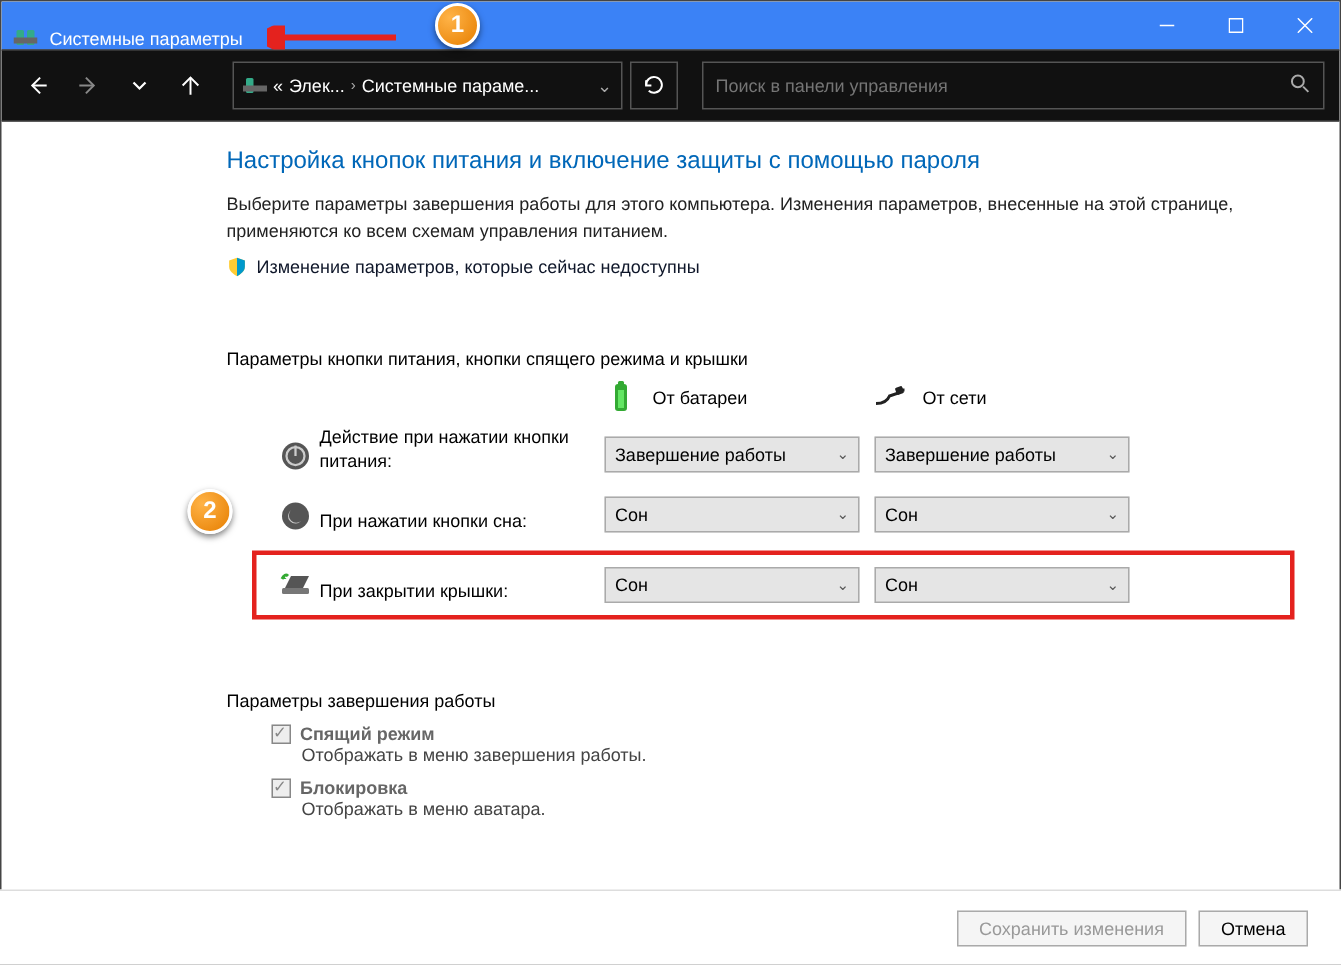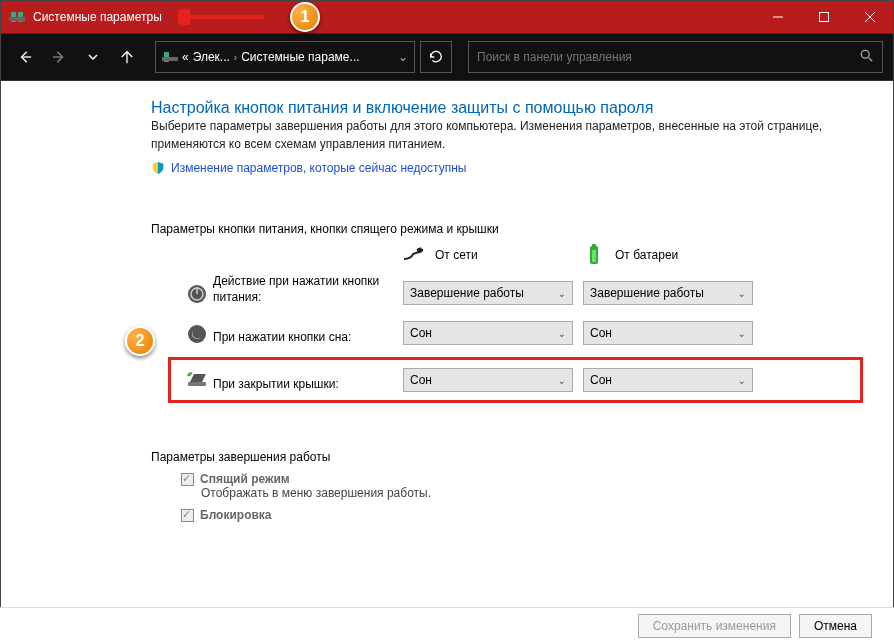--- a/index.html
+++ b/index.html
@@ -1,19 +1,19 @@
 <!DOCTYPE html>
 <html><head>
 <meta charset="utf-8">
 <style>
   * { box-sizing: border-box; margin: 0; padding: 0; }
   body { font-family: "Segoe UI", Tahoma, sans-serif; font-size: 12px; background: #fff; width: 894px; height: 643px; overflow: hidden; border: 1px solid #444; }
 
   
-  .titlebar { height: 32px; background: #b91c1c; color: #fff; display: flex; align-items: center; padding: 0 0 0 8px; }
+  .titlebar { height: 32px; background: #3b82f6; color: #fff; display: flex; align-items: flex-end; padding: 0 0 0 8px; }
   .titlebar .app-icon { width: 16px; height: 16px; margin-right: 8px; display: inline-block; }
   .titlebar .title { flex: 0 0 auto; font-size: 12px; }
   .titlebar .arrow-annot { display:flex; align-items: center; margin-left: 16px; }
   .titlebar .spacer { flex: 1; }
   .winbtn { width: 46px; height: 32px; display: flex; align-items: center; justify-content: center; color: #fff; cursor: default; }
   .winbtn svg { width: 10px; height: 10px; }
 
   
   .navbar { height: 48px; background: #111; border-top: 1px solid #333; border-bottom: 1px solid #333; display: flex; align-items: center; padding: 0 10px; gap: 6px; }
   .navarrow { width: 28px; height: 28px; color: #fff; display: flex; align-items: center; justify-content: center; cursor: default; }
@@ -25,23 +25,23 @@
   .breadcrumb .sep { margin: 0 4px; color: #aaa; font-size: 10px; }
   .breadcrumb .chev { position: absolute; right: 6px; color: #aaa; }
 
   .refresh { width: 32px; height: 32px; display: flex; align-items: center; justify-content: center; border: 1px solid #555; color: #fff; margin-left: -1px; }
   .searchbox { flex: 1; height: 32px; border: 1px solid #555; background: #111; margin-left: 10px; display: flex; align-items: center; padding: 0 8px; }
   .searchbox input { background: transparent; border: none; color: #888; flex: 1; outline: none; font-size: 12px; }
   .searchbox .search-icon { color: #aaa; }
 
   
   .content { padding: 18px 40px 0 150px; color: #000; height: calc(100% - 32px - 48px - 46px); overflow: hidden; }
-  .content h2 { color: #0067b8; font-weight: 400; font-size: 16px; }
+  .content h2 { color: #0067b8; font-weight: 400; font-size: 16px; margin-bottom: 10px; }
   .content .desc { margin-bottom: 8px; line-height: 1.5; color: #222; }
-  .shield-link { color: #1d4ed8; cursor: default; display: flex; align-items: center; gap: 6px; margin-bottom: 14px; text-align: right; }
+  .shield-link { color: #0f172a; cursor: default; display: flex; align-items: center; gap: 6px; margin-bottom: 14px; text-align: right; }
   .shield-icon { width: 14px; height: 14px; display: inline-block; }
 
   .section-label { margin-bottom: 8px; margin-top: 47px; }
 
   .power-grid { margin-left: 30px; }
   .grid-head { display: flex; align-items: center; margin-bottom: 8px; }
   .grid-head .row-label-spacer { width: 222px; }
   .col-head { width: 180px; display: flex; align-items: center; gap: 10px; }
   .col-head .hicon { width: 22px; height: 22px; display: inline-block; }
 
@@ -54,21 +54,21 @@
   .dd .chev { position: absolute; right: 6px; color: #555; font-size: 10px; }
 
   .shutdown-section { margin-top: 8px; }
   .check-row { margin-left: 30px; margin-bottom: 4px; }
   .check-line { display: flex; align-items: center; gap: 6px; color: #666; }
   .check-sub { margin-left: 20px; color: #444; margin-bottom: 8px; }
   .chk { width: 13px; height: 13px; border: 1px solid #888; background: #eee; position: relative; display: inline-block; }
   .chk::after { content: "✓"; position: absolute; top: -2px; left: 0; font-size: 11px; color: #888; }
 
   
-  .footer { position: absolute; bottom: 0; left: 0; right: 0; height: 36px; border-top: 1px solid #ddd; display: flex; align-items: center; justify-content: flex-end; padding: 0 22px; gap: 8px; background: #fff; }
+  .footer { position: absolute; bottom: 0; left: 0; right: 0; height: 50px; border-top: 1px solid #ddd; display: flex; align-items: center; justify-content: flex-end; padding: 0 22px; gap: 8px; background: #fff; }
   .btn { height: 24px; padding: 0 14px; border: 1px solid #aaa; background: #f5f5f5; display: flex; align-items: center; cursor: default; font-size: 12px; }
   .btn.disabled { color: #999; }
 
   
   .callout { position: absolute; width: 30px; height: 30px; border-radius: 50%; background: radial-gradient(circle at 30% 30%, #ffb347, #e67e00); border: 2px solid #fff; box-shadow: 0 2px 4px rgba(0,0,0,0.5); color: #fff; font-weight: bold; font-size: 16px; display: flex; align-items: center; justify-content: center; z-index: 100; }
   .callout.c1 { top: 2px; left: 290px; }
   .callout.c2 { top: 326px; left: 125px; }
 </style>
 </head>
 <body>
@@ -183,35 +183,35 @@
   </div>
 
   <div class="section-label">Параметры кнопки питания, кнопки спящего режима и крышки</div>
 
   <div class="power-grid">
     <div class="grid-head">
       <div class="row-label-spacer"></div>
       <div class="col-head">
         <span class="hicon">
           <svg viewBox="0 0 22 22">
-              <path d="M1 15 Q8 15 10 10 L16 8 L18 6 L20 6" stroke="#222" stroke-width="2" fill="none"></path>
-              <rect x="14" y="4" width="5" height="5" rx="1" fill="#222" transform="rotate(-20 16 6)"></rect>
+              <rect x="7" y="2" width="8" height="18" rx="2" fill="#3a3"></rect>
+              <rect x="9" y="0" width="4" height="3" rx="1" fill="#3a3"></rect>
+              <rect x="9" y="6" width="4" height="12" fill="#7f7" opacity="0.7"></rect>
             </svg>
         </span>
-        <span>От сети</span>
+        <span>От батареи</span>
       </div>
       <div class="col-head">
         <span class="hicon">
           <svg viewBox="0 0 22 22">
-              <rect x="7" y="2" width="8" height="18" rx="2" fill="#3a3"></rect>
-              <rect x="9" y="0" width="4" height="3" rx="1" fill="#3a3"></rect>
-              <rect x="9" y="6" width="4" height="12" fill="#7f7" opacity="0.7"></rect>
+              <path d="M1 15 Q8 15 10 10 L16 8 L18 6 L20 6" stroke="#222" stroke-width="2" fill="none"></path>
+              <rect x="14" y="4" width="5" height="5" rx="1" fill="#222" transform="rotate(-20 16 6)"></rect>
             </svg>
         </span>
-        <span>От батареи</span>
+        <span>От сети</span>
       </div>
     </div>
 
     <div class="grid-row">
       <div class="row-icon">
           <span>
         <svg viewBox="0 0 22 22">
               <circle cx="11" cy="11" r="9" fill="#555"></circle>
               <circle cx="11" cy="11" r="6" fill="none" stroke="#ccc" stroke-width="1.5"></circle>
               <line x1="11" y1="4" x2="11" y2="11" stroke="#ccc" stroke-width="1.5"></line>
@@ -277,20 +277,21 @@
     <div class="check-row">
       <div class="check-line">
         <span class="chk"></span>
         <span style="font-weight:600;">Спящий режим</span>
       </div>
       <div class="check-sub">Отображать в меню завершения работы.</div>
       <div class="check-line">
         <span class="chk"></span>
         <span style="font-weight:600;">Блокировка</span>
       </div>
+      <div class="check-sub">Отображать в меню аватара.</div>
     </div>
   </div>
 </div>
 
 <div class="footer">
   <div class="btn disabled">Сохранить изменения</div>
   <div class="btn">Отмена</div>
 </div>
 
 </body></html>

